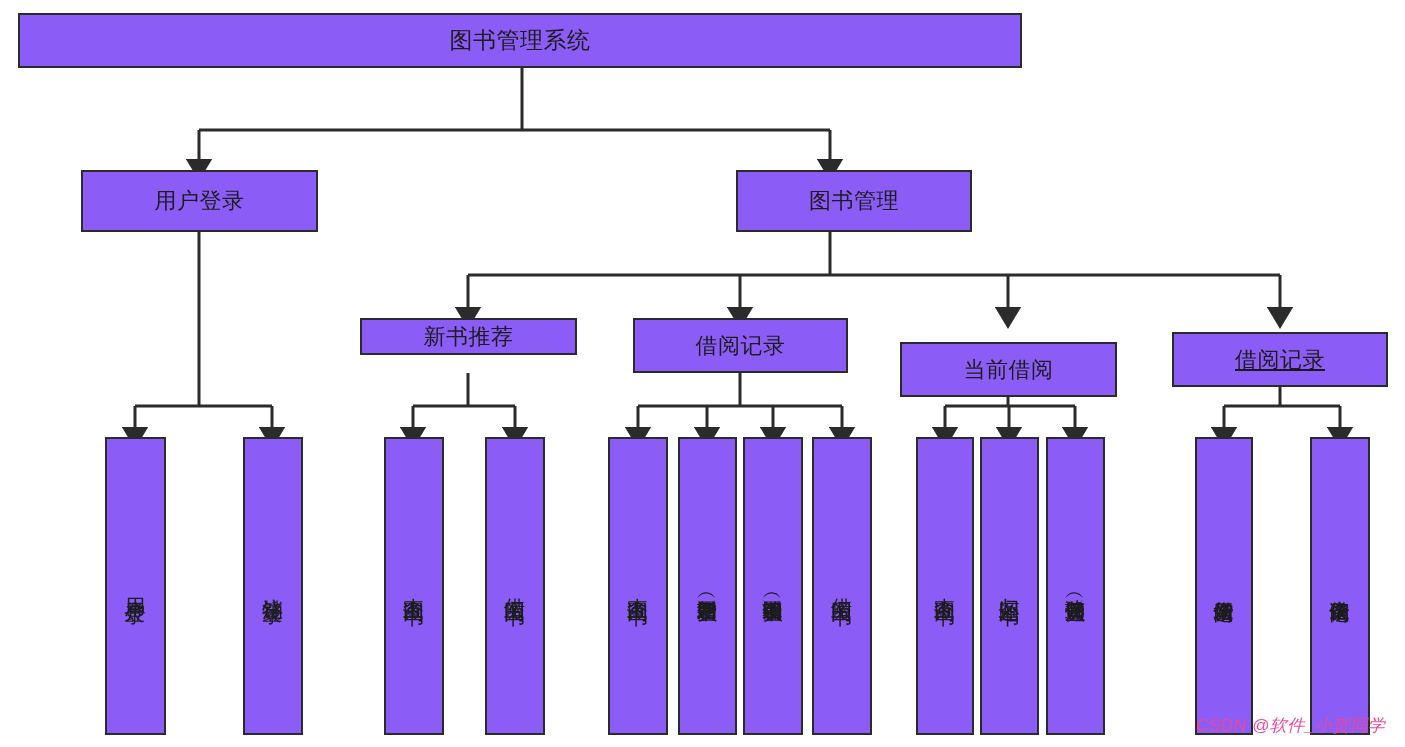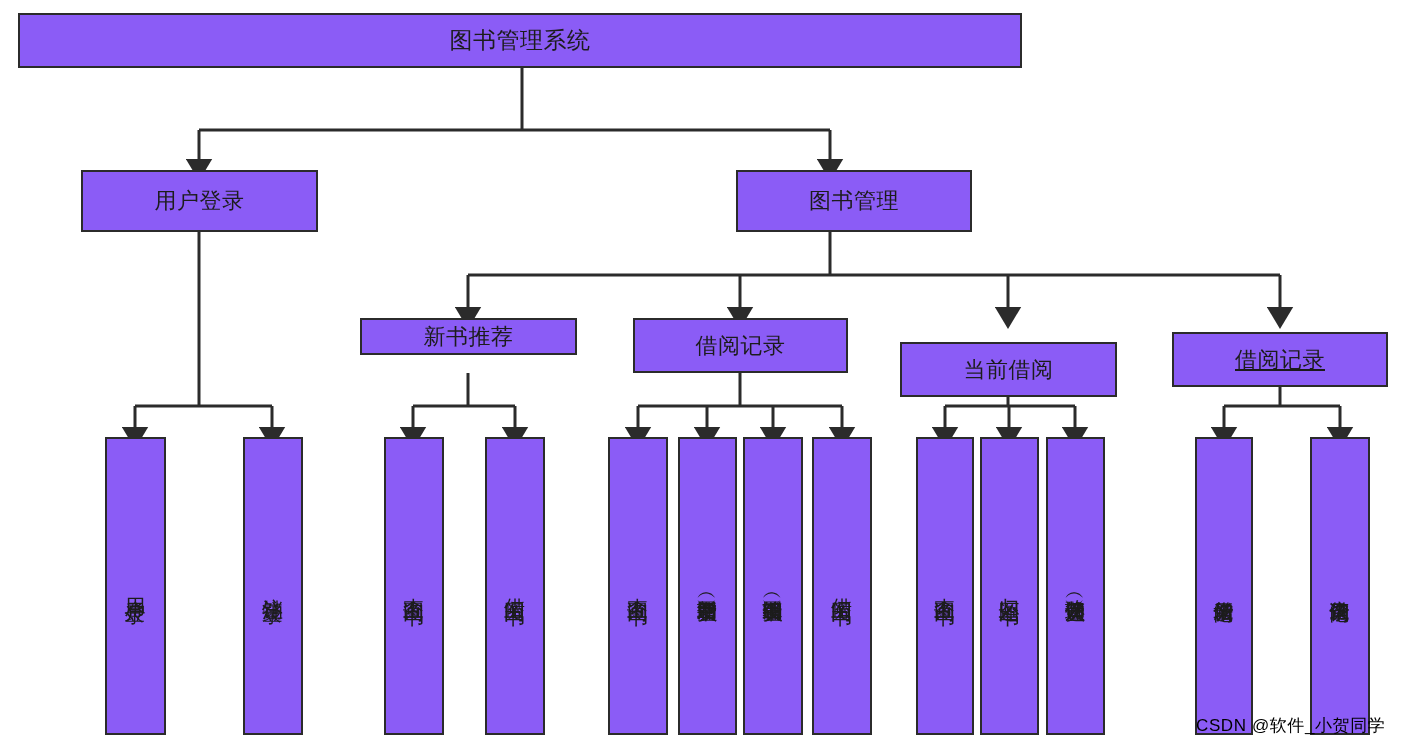--- a/index.html
+++ b/index.html
@@ -41,24 +41,25 @@
     line-height:1.0;
     letter-spacing:2.5px;
     white-space:pre;
   }
   .v-node.tight .lbl{font-size:20px;letter-spacing:0.5px;}
 
   #watermark{
     position:absolute;
     left:1196px;top:714px;
     font-size:17px;
-    color:#000000;
+    color:#ec4899;
     letter-spacing:0.6px;
     white-space:nowrap;
     user-select:none;
+    font-style:italic;
   }
 </style>
 </head>
 <body>
 
 <div id="stage">
 
   <svg id="wires" viewBox="0 0 1405 747" xmlns="http://www.w3.org/2000/svg">
     <defs>
       <marker id="arrow" markerWidth="9" markerHeight="9" refX="1.5" refY="4.5" orient="auto" markerUnits="strokeWidth">

